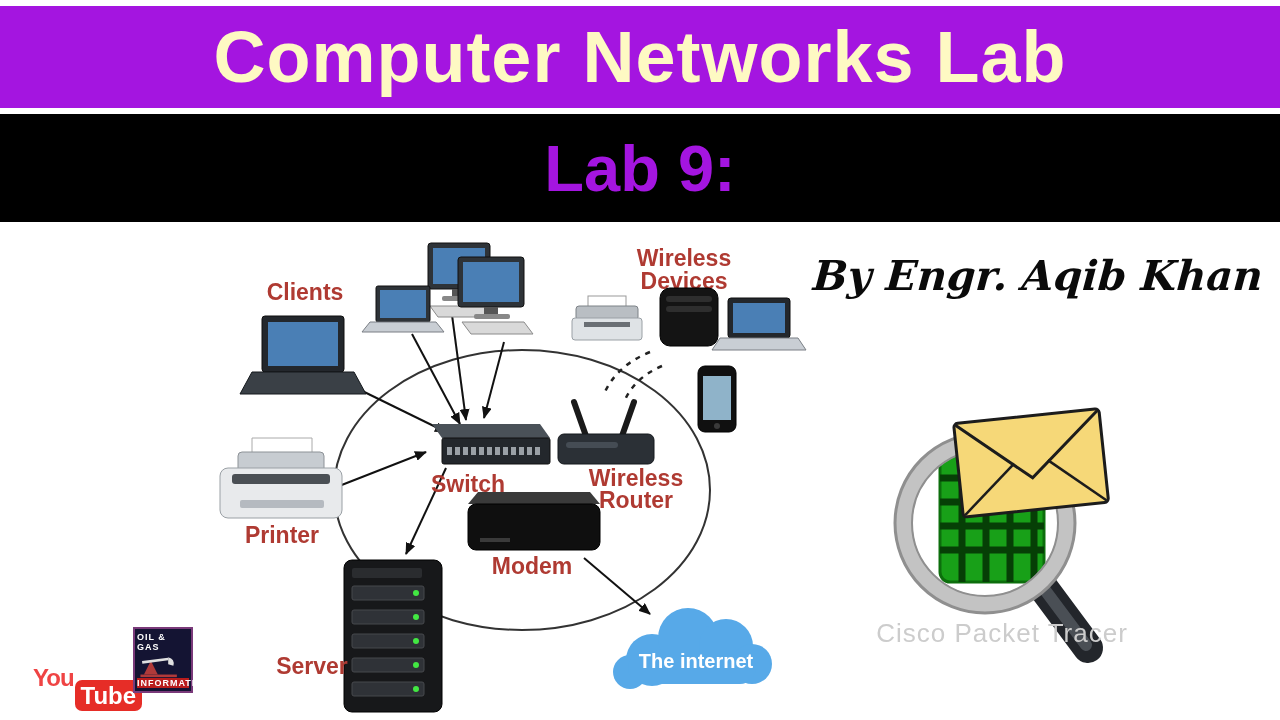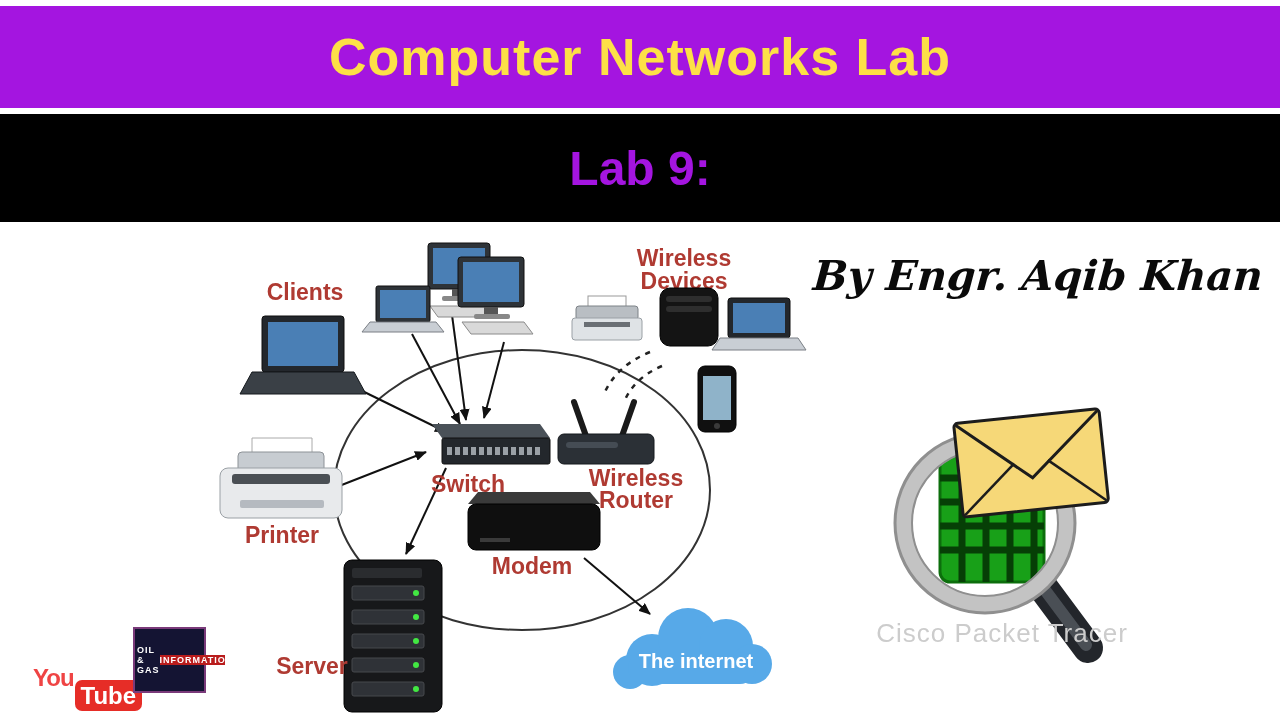--- a/index.html
+++ b/index.html
@@ -9,27 +9,27 @@
   }
   .page{position:absolute;inset:0;width:1280px;height:720px;background:#ffffff;}
 
   
   .banner-purple{
     position:absolute;left:0;top:6px;width:100%;height:102px;
     background:var(--accent,#A415E0);
     display:flex;align-items:center;justify-content:center;
   }
   .banner-purple .title{
-    color:#fde047;font-size:52px;font-weight:bold;letter-spacing:1px;
+    color:#fef9c3;font-size:72px;font-weight:bold;letter-spacing:1px;
   }
   .banner-black{
     position:absolute;left:0;top:114px;width:100%;height:108px;background:#000000;
     display:flex;align-items:center;justify-content:center;gap:16px;
   }
-  .lab-label{color:var(--accent,#A415E0);font-size:48px;font-weight:bold;}
+  .lab-label{color:var(--accent,#A415E0);font-size:65px;font-weight:bold;}
   .lab-title{color:#ffffff;font-size:52px;font-weight:bold;}
 
   
   .author{
     position:absolute;left:800px;top:252px;width:476px;text-align:center;
     font-family:"DejaVu Serif", serif;font-style:italic;font-weight:bold;
     font-size:41px;color:#0a0a0a;transform:skewX(-4deg);white-space:nowrap;
   }
 
   
@@ -46,23 +46,23 @@
   
   .yt{position:absolute;left:33px;top:644px;display:flex;align-items:center;font-weight:bold;font-size:24px;}
   .yt-you{color:#ef4444;letter-spacing:-1px;}
   .yt-tube{
     background:var(--youtube_red,#E62D27);color:#ffffff;border-radius:7px;
     padding:0 6px;margin-left:1px;line-height:31px;height:31px;display:inline-block;margin-top:36px;
   }
 
   
   .og{
-    position:absolute;left:133px;top:627px;width:73px;height:66px;
+    position:absolute;left:133px;top:627px;width:60px;height:66px;
     background:#141433;border:2px solid #7a3a7a;box-sizing:border-box;
-    display:flex;flex-direction:row;align-items:center;justify-content:space-between;
+    display:flex;flex-direction:column;align-items:center;justify-content:space-between;
     padding:3px 2px;
   }
   .og-top{color:#ffffff;font-size:9px;font-weight:bold;letter-spacing:1px;}
   .og-pump{width:58px;height:26px;}
   .og-bottom{color:#ffffff;font-size:9px;font-weight:bold;background:#b91c1c;width:100%;text-align:center;letter-spacing:1px;}
 </style>
 </head>
 <body>
 
 <div class="page">

